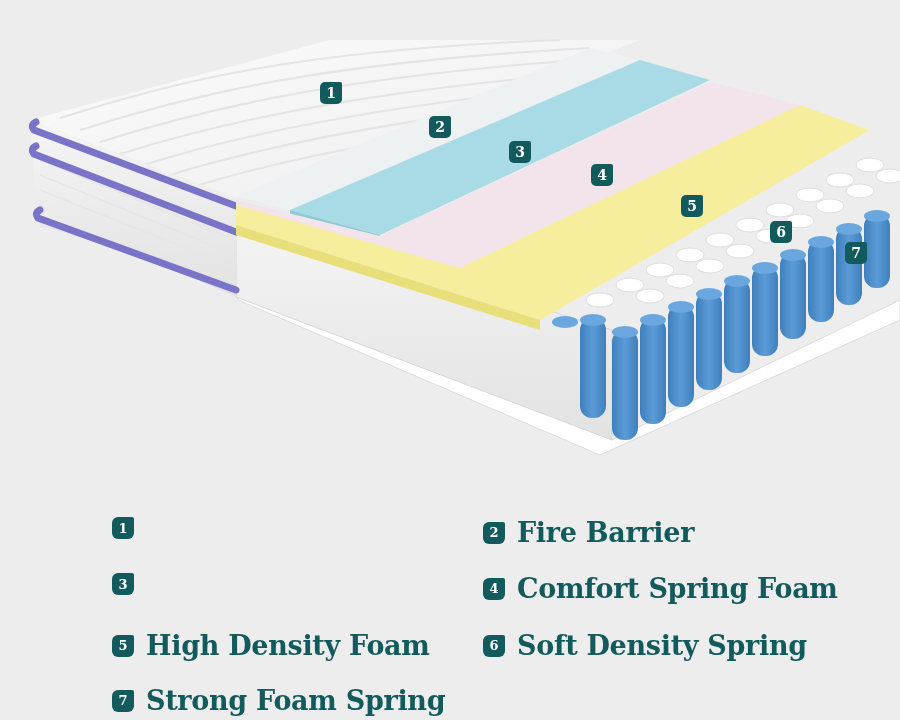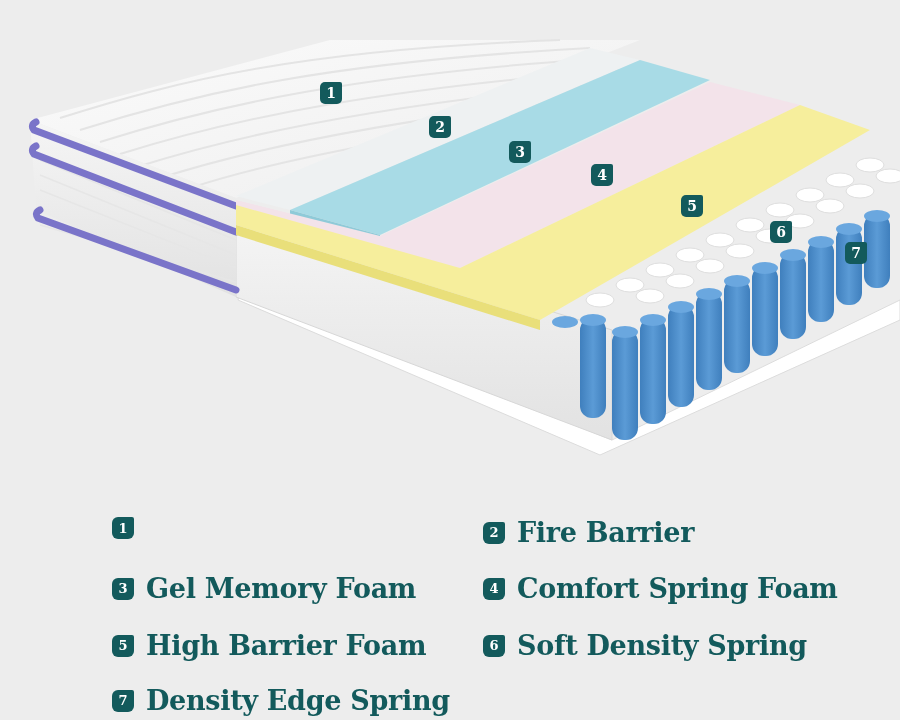--- a/index.html
+++ b/index.html
@@ -159,31 +159,30 @@
 <div class="legend">
   <div class="leg-item" style="left:112px;top:517px;">
     <span class="leg-badge">1</span>
   </div>
   <div class="leg-item" style="left:483px;top:517px;">
     <span class="leg-badge">2</span>
     <span class="leg-label">Fire Barrier</span>
   </div>
   <div class="leg-item" style="left:112px;top:573px;">
     <span class="leg-badge">3</span>
-    <span class="leg-label">Gel Memory Foam</span>
   </div>
   <div class="leg-item" style="left:483px;top:573px;">
     <span class="leg-badge">4</span>
     <span class="leg-label">Comfort Spring Foam</span>
   </div>
   <div class="leg-item" style="left:112px;top:630px;">
     <span class="leg-badge">5</span>
-    <span class="leg-label">High Barrier Foam</span>
+    <span class="leg-label">High Density Foam</span>
   </div>
   <div class="leg-item" style="left:483px;top:630px;">
     <span class="leg-badge">6</span>
     <span class="leg-label">Soft Density Spring</span>
   </div>
   <div class="leg-item" style="left:112px;top:685px;">
     <span class="leg-badge">7</span>
-    <span class="leg-label">Density Edge Spring</span>
+    <span class="leg-label">Strong Foam Spring</span>
   </div>
 </div>
 
 </body></html>

